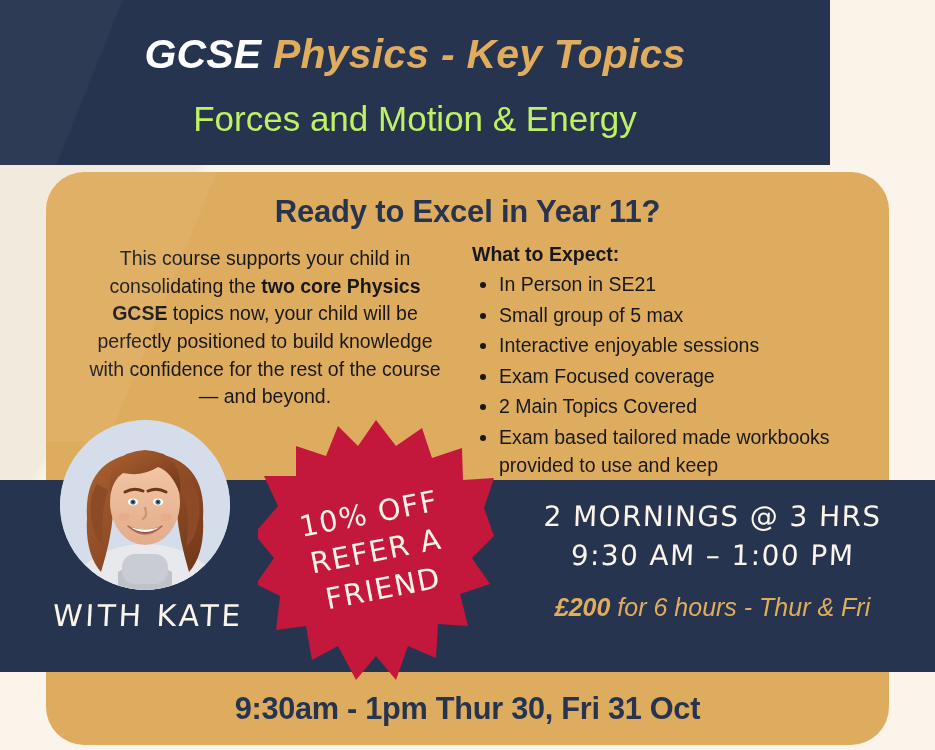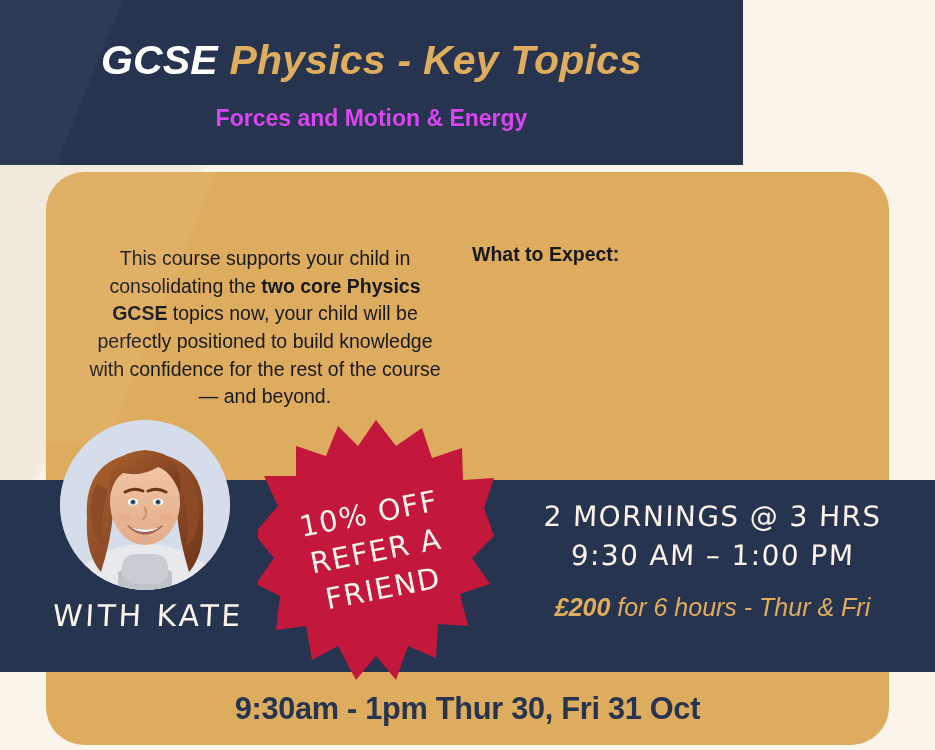--- a/index.html
+++ b/index.html
@@ -12,39 +12,39 @@
   .stage{position:absolute;inset:0;width:935px;height:750px;overflow:hidden;}
 
   
   .bg-sheen{
     position:absolute;left:0;top:160px;width:935px;height:590px;
     background:linear-gradient(118deg,#F2EADC 0%,#F2EADC 16%,#FBF4EA 17%,#FBF4EA 100%);
   }
 
   
   .header-band{
-    position:absolute;left:0;top:0;width:743px;height:165px;
+    position:absolute;left:0;top:0;width:830px;height:165px;
     background:#27344F;
     display:flex;flex-direction:column;align-items:center;justify-content:center;
     overflow:hidden;
   }
   .header-band::after{
     content:"";position:absolute;left:-40px;top:-30px;width:210px;height:260px;
     background:linear-gradient(112deg,rgba(255,255,255,.035) 0%,rgba(255,255,255,.035) 55%,rgba(255,255,255,0) 56%);
     pointer-events:none;
   }
   .title-main{
     font-size:41px;font-weight:bold;font-style:italic;letter-spacing:.2px;
     margin:0;line-height:1;white-space:nowrap;position:relative;z-index:2;
     margin-top:4px;
   }
   .t-gcse{color:#FFFFFF;}
   .t-rest{color:#E0AD5E;}
   .title-sub{
-    font-size:23px;font-weight:700;color:#d946ef;margin:0;line-height:1;
+    font-size:35px;font-weight:400;color:#bef264;margin:0;line-height:1;
     margin-top:26px;white-space:nowrap;position:relative;z-index:2;
   }
 
   
   .gold-card{
     position:absolute;left:46px;top:172px;width:843px;height:573px;
     background:#DEAC5E;border-radius:38px;overflow:hidden;
   }
   .gold-card::after{
     content:"";position:absolute;left:-30px;top:-30px;width:230px;height:300px;
@@ -142,25 +142,34 @@
 
   <div class="header-band">
     <div class="title-main">
       <span class="t-gcse">GCSE</span><span class="t-rest"> Physics - Key Topics</span>
     </div>
     <div class="title-sub">Forces and Motion &amp; Energy</div>
   </div>
 
   <div class="gold-card">
 
+    <div class="headline">Ready to Excel in Year 11?</div>
 
     <div class="body-left"><span>This course supports your child in consolidating the </span><b>two core Physics GCSE</b><span> topics now, your child will be perfectly positioned to build knowledge with confidence for the rest of the course — and beyond.</span></div>
 
     <div class="body-right">
       <p class="expect-title">What to Expect:</p>
+      <ul class="expect-list">
+        <li>In Person in SE21</li>
+        <li>Small group of 5 max</li>
+        <li>Interactive enjoyable sessions</li>
+        <li>Exam Focused coverage</li>
+        <li>2 Main Topics Covered</li>
+        <li>Exam based tailored made workbooks provided to use and keep</li>
+      </ul>
     </div>
   </div>
 
   <div class="mid-band"></div>
 
   <div class="portrait">
     <svg viewBox="0 0 170 170" xmlns="http://www.w3.org/2000/svg" aria-hidden="true">
       <defs>
         <clipPath id="circClip">
             <circle cx="85" cy="85" r="85"></circle>

